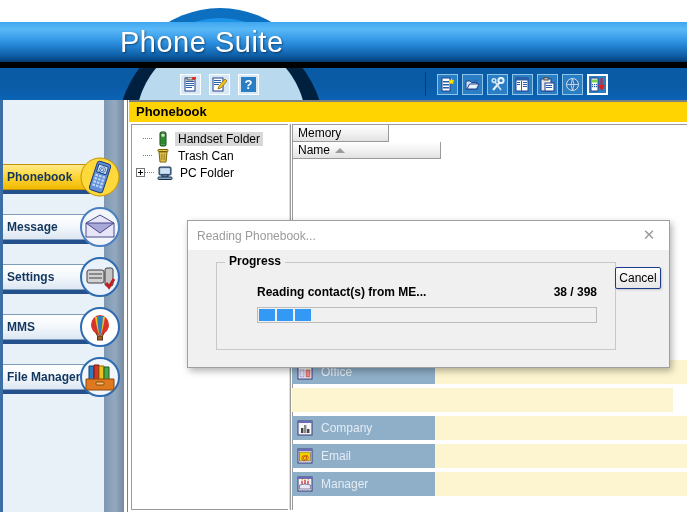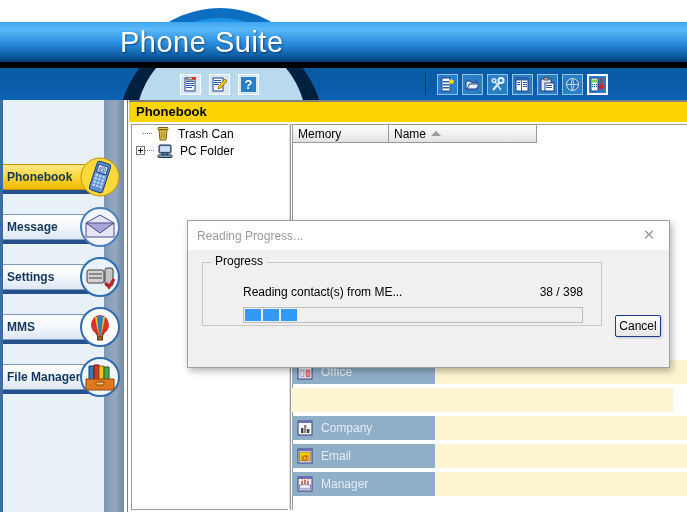--- a/index.html
+++ b/index.html
@@ -183,21 +183,21 @@
     content: ""; position: absolute; left: 1px; top: 0; width: 2px; height: 386px;
     background: linear-gradient(to right, #ffffff, #7a7a7a);
   }
 
   
   .list-panel {
     position: absolute; left: 163px; top: 24px; width: 395px; height: 386px;
     background: #ffffff; border: 1px solid #9a9a9a; border-right: none; border-bottom: none;
     overflow: hidden;
   }
-  .col-headers { display: flex; height: 18px; }
+  .col-headers { display: flex; height: 18px; flex-direction: column; }
   .col-h {
     height: 18px; line-height: 16px;
     background: linear-gradient(to bottom, #ffffff 0%, #f2f2f2 50%, #e2e2e2 100%);
     border-right: 1px solid #9a9a9a;
     border-bottom: 1px solid #9a9a9a;
     font-size: 12px; color: #000; padding-left: 5px;
     display: flex; align-items: center; gap: 5px;
     white-space: nowrap; cursor: pointer;
   }
   .sort-arrow {
@@ -239,22 +239,23 @@
   .dlg-title {
     position: absolute; left: 9px; top: 0; height: 30px; line-height: 30px;
     font-size: 12px; color: #9b9b9b; white-space: nowrap;
   }
   .dlg-close {
     position: absolute; right: 0; top: 0; width: 40px; height: 28px;
     display: flex; align-items: center; justify-content: center;
     color: #9b9b9b; font-size: 15px; cursor: pointer;
   }
   .groupbox {
-    position: absolute; left: 14px; top: 41px; width: 400px; height: 64px;
+    position: absolute; left: 28px; top: 41px; width: 400px; height: 88px;
     border: 1px solid #c8c8c8;
+    font-weight: bold;
   }
   .group-legend {
     position: absolute; left: 8px; top: -9px; padding: 0 4px;
     background: #f0f0f0; font-size: 12px; color: #000;
   }
   .progress-text {
     position: absolute; left: 40px; top: 22px;
     font-size: 12px; color: #000; white-space: nowrap;
   }
   .progress-count {
@@ -269,21 +270,20 @@
   .pb-block { width: 16px; height: 12px; background: #3399f5; }
   .cancel-btn {
     position: absolute; left: 427px; top: 46px; width: 46px; height: 22px;
     background: linear-gradient(to bottom, #fefefe 0%, #f2f2f2 48%, #e6e6e6 100%);
     border: 1px solid #1b3c8c;
     border-radius: 2px;
     font-size: 12px; color: #000;
     display: flex; align-items: center; justify-content: center;
     cursor: pointer;
     box-shadow: 1px 1px 2px rgba(0,0,0,0.18);
-    margin-top: 48px;
   }
 </style>
 </head>
 <body>
 
 <div id="app">
 
   <div class="banner-wrap">
     <div class="banner-arc"></div>
     <div class="banner-arc-inner"></div>
@@ -509,20 +509,33 @@
         </svg>
       </div>
     </div>
   </div>
 
   <div class="main">
 
     <div class="section-title">Phonebook</div>
 
     <div class="tree-panel">
+      <div class="tree-row selected" style="margin-top:5px;">
+        <div class="tree-spacer"></div>
+        <div class="tree-dots"></div>
+        <span class="tree-icon">
+          <svg width="16" height="16" viewBox="0 0 16 16">
+            <rect x="5" y="1" width="6" height="14" rx="1.5" fill="#49a349" stroke="#14400f"></rect>
+            <rect x="6" y="2.5" width="4" height="3.5" fill="#bff0bf" stroke="#14400f" stroke-width="0.5"></rect>
+            <rect x="6" y="7" width="4" height="6" fill="#2c8a2c"></rect>
+            <rect x="7.2" y="0" width="1.6" height="1.6" fill="#888"></rect>
+          </svg>
+        </span>
+        <span class="tree-text">Handset Folder</span>
+      </div>
       <div class="tree-row">
         <div class="tree-spacer"></div>
         <div class="tree-dots"></div>
         <span class="tree-icon">
           <svg width="16" height="16" viewBox="0 0 16 16">
             <rect x="3" y="1.5" width="10" height="2" rx="0.6" fill="#e6c84a" stroke="#7a5f00"></rect>
             <path d="M4 4 h8 l-1 10 h-6 z" fill="#f0d86a" stroke="#7a5f00"></path>
             <path d="M6.2 5.5 v7 M8 5.5 v7 M9.8 5.5 v7" stroke="#9a7c10"></path>
           </svg>
         </span>
@@ -617,21 +630,21 @@
           </span>
           <span>Manager</span>
         </div>
         <div class="field-value"></div>
       </div>
     </div>
   </div>
 
   <div class="dialog">
     <div class="dlg-titlebar">
-      <div class="dlg-title">Reading Progress...</div>
+      <div class="dlg-title">Reading Phonebook...</div>
       <div class="dlg-close">✕</div>
     </div>
 
     <div class="groupbox">
       <div class="group-legend">Progress</div>
       <div class="progress-text">Reading contact(s) from ME...</div>
       <div class="progress-count">38 / 398</div>
       <div class="progress-bar">
         <div class="pb-block"></div>
         <div class="pb-block"></div>

